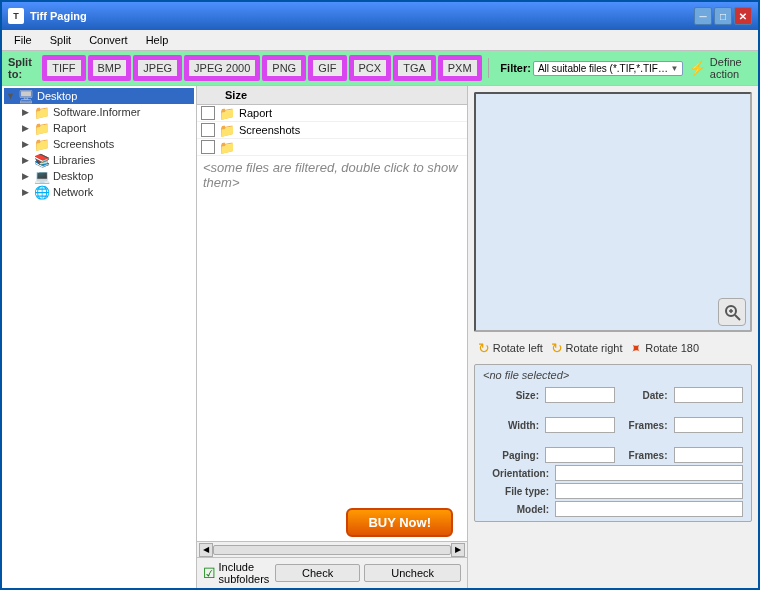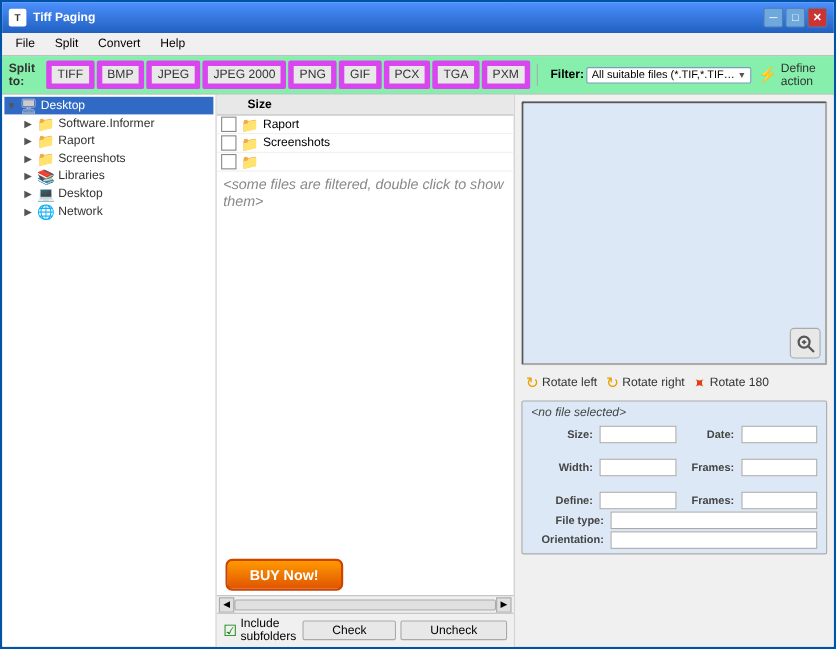--- a/index.html
+++ b/index.html
@@ -82,21 +82,21 @@
     .info-grid { display: grid; grid-template-columns: 60px 1fr 55px 1fr; gap: 14px 2px; align-items: center; }
     .info-label { text-align: right; color: #444; font-weight: bold; padding-right: 4px; font-size: 10px; }
     .info-value { border: 1px solid #aaa; background: white; height: 16px; padding: 0 3px; font-size: 10px; }
     .info-row-full { display: grid; grid-template-columns: 70px 1fr; gap: 3px 2px; align-items: center; margin-top: 2px; }
     .info-label-full { text-align: right; color: #444; font-weight: bold; padding-right: 4px; font-size: 10px; }
     .info-value-full { border: 1px solid #aaa; background: white; height: 16px; padding: 0 3px; font-size: 10px; }
 
     .buy-btn { background: linear-gradient(to bottom, #ff9900, #e05500); color: white; border: 2px solid #cc4400; border-radius: 6px; padding: 5px 20px; font-size: 13px; font-weight: bold; cursor: pointer; align-self: flex-end; margin-right: 6px; }
 
     
-    .file-actions { display: flex; padding: 4px 8px; }
+    .file-actions { display: flex; justify-content: flex-end; padding: 4px 8px; }
   </style>
 </head>
 <body>
 
 <div class="window">
 
   <div class="title-bar">
     <div class="title-bar-left">
       <div class="title-icon">T</div>
       <span>Tiff Paging</span>
@@ -262,30 +262,34 @@
           <span class="info-label">Size:</span>
           <div class="info-value"></div>
           <span class="info-label">Date:</span>
           <div class="info-value"></div>
 
           <span class="info-label">Width:</span>
           <div class="info-value"></div>
           <span class="info-label">Frames:</span>
           <div class="info-value"></div>
 
-          <span class="info-label">Define:</span>
+          <span class="info-label">Paging:</span>
           <div class="info-value"></div>
           <span class="info-label">Frames:</span>
           <div class="info-value"></div>
+        </div>
+        <div class="info-row-full">
+          <span class="info-label-full">Orientation:</span>
+          <div class="info-value-full"></div>
         </div>
         <div class="info-row-full">
           <span class="info-label-full">File type:</span>
           <div class="info-value-full"></div>
         </div>
         <div class="info-row-full">
-          <span class="info-label-full">Orientation:</span>
+          <span class="info-label-full">Model:</span>
           <div class="info-value-full"></div>
         </div>
       </div>
     </div>
 
   </div>
 </div>
 
 </body></html>

